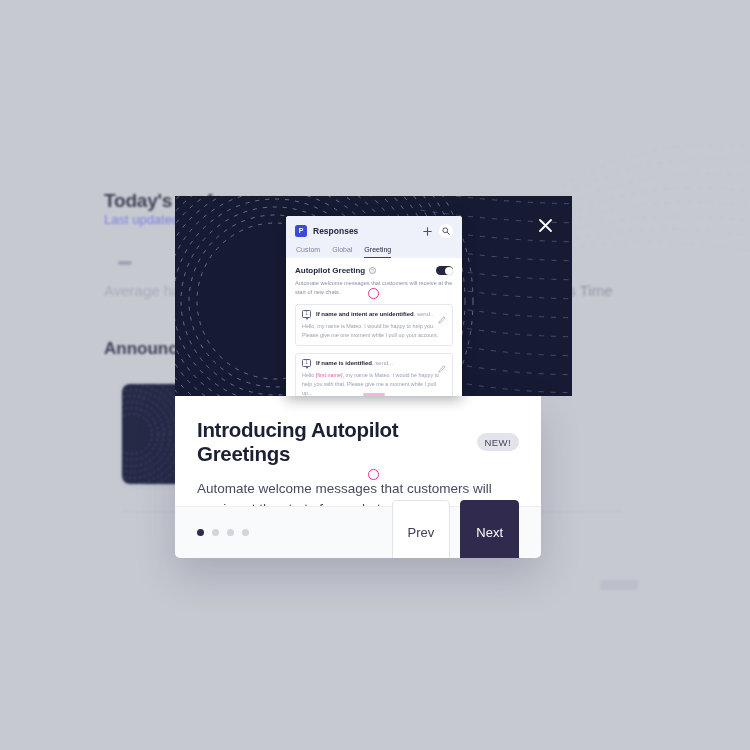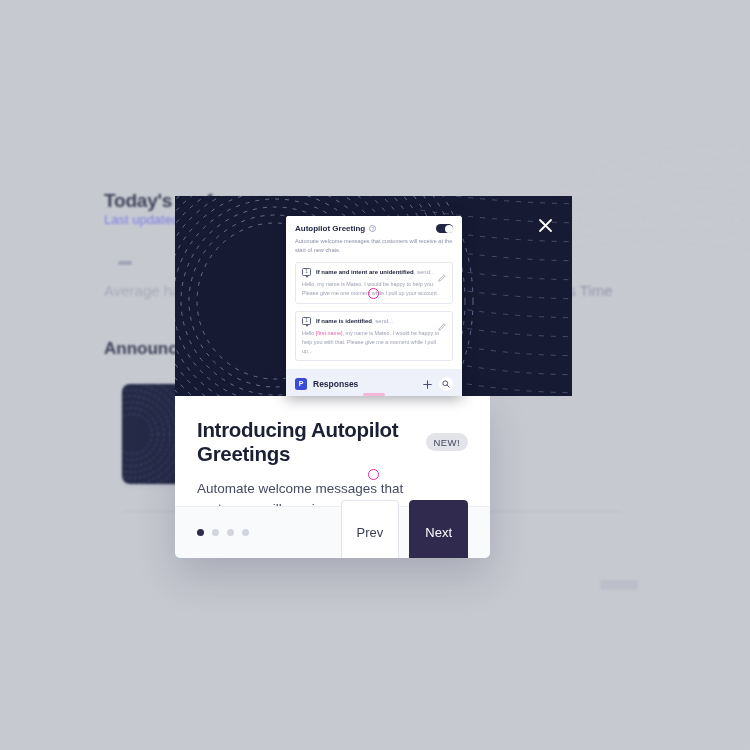--- a/index.html
+++ b/index.html
@@ -402,21 +402,21 @@
     bottom: 0;
     width: 22px; height: 3px;
     background: #f4b8d6;
     border-radius: 2px;
   }
 
   
   #modal {
     position: absolute;
     left: 175px; top: 396px;
-    width: 315px; height: 162px;
+    width: 366px; height: 162px;
     background: #5eead4;
     border-radius: 0 0 5px 5px;
     box-shadow: 0 18px 40px rgba(30,34,60,0.18);
     overflow: hidden;
   }
 
   #modal-content {
     padding: 22px 22px 0 22px;
     background: #ffffff;
     height: 110px;
@@ -628,60 +628,20 @@
   </svg>
 
   <div id="close-button">
     <svg width="15" height="15" viewBox="0 0 15 15">
       <path d="M2,2 L13,13 M13,2 L2,13" stroke="#ffffff" stroke-width="1.8" stroke-linecap="round"></path>
     </svg>
   </div>
 </div>
 
 <div id="inner-card">
-  <div id="inner-card-body">
-    <div id="greeting-row">
-      <div id="greeting-title">Autopilot Greeting</div>
-      <div id="info-icon">?</div>
-      <div id="greeting-toggle"></div>
-    </div>
-
-    <div id="greeting-desc">Automate welcome messages that customers will receive at the start of new chats.</div>
-
-    <div class="response-item">
-      <div class="resp-top">
-        <div class="resp-chat-icon">1</div>
-        <div class="resp-label">
-          <b>If name and intent are unidentified</b><span>, send...</span>
-        </div>
-        <div class="resp-edit">
-          <svg width="8" height="8" viewBox="0 0 10 10">
-            <path d="M1,9 L1.5,7 L7.5,1 L9,2.5 L3,8.5 Z" fill="none" stroke="#9a9eb2" stroke-width="0.9" stroke-linejoin="round"></path>
-          </svg>
-        </div>
-      </div>
-      <div class="resp-body">Hello, my name is Mateo. I would be happy to help you. Please give me one moment while I pull up your account.</div>
-    </div>
-
-    <div class="response-item">
-      <div class="resp-top">
-        <div class="resp-chat-icon">1</div>
-        <div class="resp-label">
-          <b>If name is identified</b><span>, send...</span>
-        </div>
-        <div class="resp-edit">
-          <svg width="8" height="8" viewBox="0 0 10 10">
-            <path d="M1,9 L1.5,7 L7.5,1 L9,2.5 L3,8.5 Z" fill="none" stroke="#9a9eb2" stroke-width="0.9" stroke-linejoin="round"></path>
-          </svg>
-        </div>
-      </div>
-      <div class="resp-body"><span>Hello </span><span class="pink">[first name]</span><span>, my name is Mateo. I would be happy to help you with that. Please give me a moment while I pull up...</span></div>
-    </div>
-  </div>
-
   <div id="inner-card-header">
     <div id="inner-header-row">
       <div id="app-logo">P</div>
       <div id="app-title">Responses</div>
       <div id="add-icon">
         <svg width="9" height="9" viewBox="0 0 9 9">
           <path d="M4.5,0.8 L4.5,8.2 M0.8,4.5 L8.2,4.5" stroke="#4a4f6b" stroke-width="1.1" stroke-linecap="round"></path>
         </svg>
       </div>
       <div id="search-icon-btn">
@@ -692,20 +652,60 @@
       </div>
     </div>
 
     <div id="inner-tabs">
       <div class="inner-tab">Custom</div>
       <div class="inner-tab">Global</div>
       <div class="inner-tab active">Greeting</div>
     </div>
   </div>
 
+  <div id="inner-card-body">
+    <div id="greeting-row">
+      <div id="greeting-title">Autopilot Greeting</div>
+      <div id="info-icon">?</div>
+      <div id="greeting-toggle"></div>
+    </div>
+
+    <div id="greeting-desc">Automate welcome messages that customers will receive at the start of new chats.</div>
+
+    <div class="response-item">
+      <div class="resp-top">
+        <div class="resp-chat-icon">1</div>
+        <div class="resp-label">
+          <b>If name and intent are unidentified</b><span>, send...</span>
+        </div>
+        <div class="resp-edit">
+          <svg width="8" height="8" viewBox="0 0 10 10">
+            <path d="M1,9 L1.5,7 L7.5,1 L9,2.5 L3,8.5 Z" fill="none" stroke="#9a9eb2" stroke-width="0.9" stroke-linejoin="round"></path>
+          </svg>
+        </div>
+      </div>
+      <div class="resp-body">Hello, my name is Mateo. I would be happy to help you. Please give me one moment while I pull up your account.</div>
+    </div>
+
+    <div class="response-item">
+      <div class="resp-top">
+        <div class="resp-chat-icon">1</div>
+        <div class="resp-label">
+          <b>If name is identified</b><span>, send...</span>
+        </div>
+        <div class="resp-edit">
+          <svg width="8" height="8" viewBox="0 0 10 10">
+            <path d="M1,9 L1.5,7 L7.5,1 L9,2.5 L3,8.5 Z" fill="none" stroke="#9a9eb2" stroke-width="0.9" stroke-linejoin="round"></path>
+          </svg>
+        </div>
+      </div>
+      <div class="resp-body"><span>Hello </span><span class="pink">[first name]</span><span>, my name is Mateo. I would be happy to help you with that. Please give me a moment while I pull up...</span></div>
+    </div>
+  </div>
+
   <div id="inner-scroll-indicator"></div>
 </div>
 
 <div id="modal">
   <div id="modal-content">
     <div id="modal-title-row">
       <div id="modal-title">Introducing Autopilot Greetings</div>
       <div id="new-badge">NEW!</div>
     </div>
     <div id="modal-desc">Automate welcome messages that customers will receive at the start of new chats.</div>

